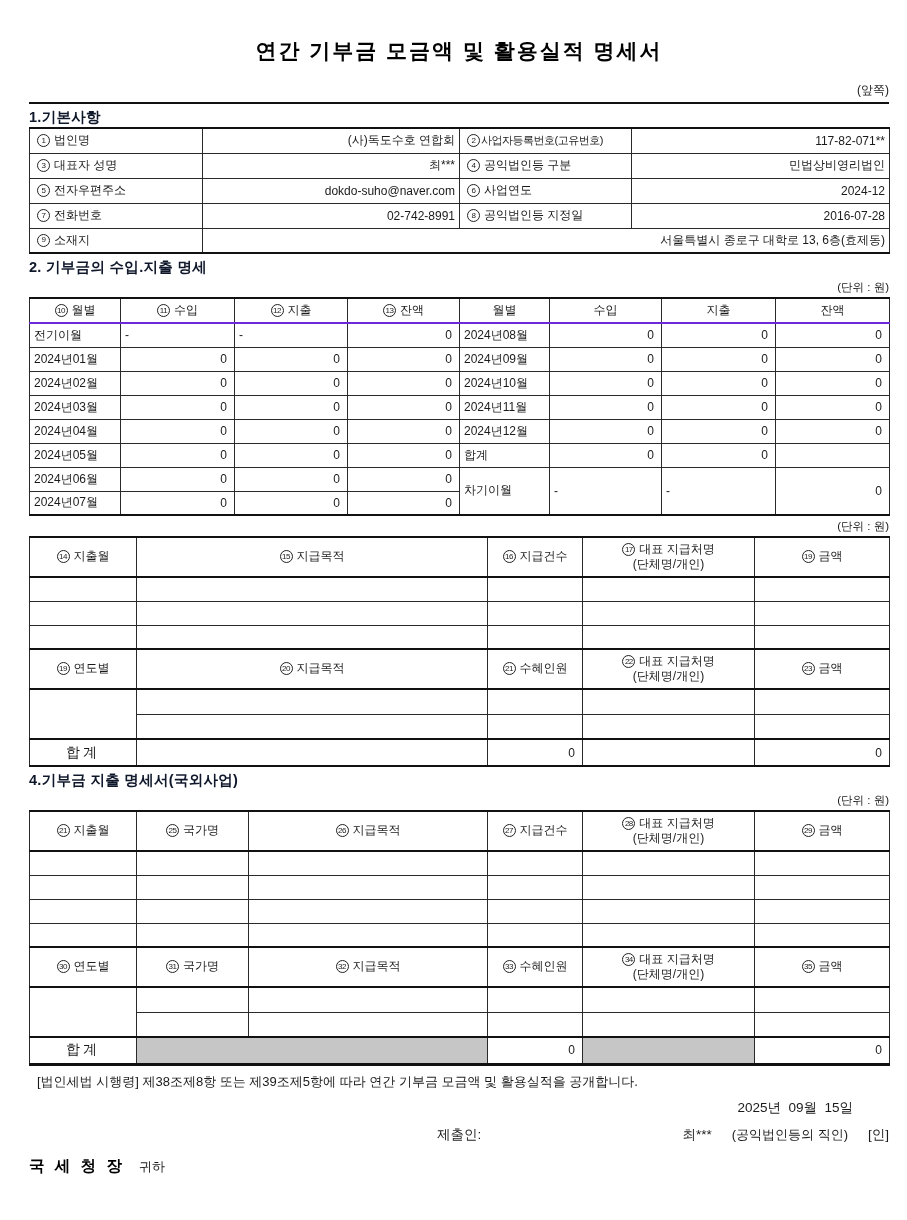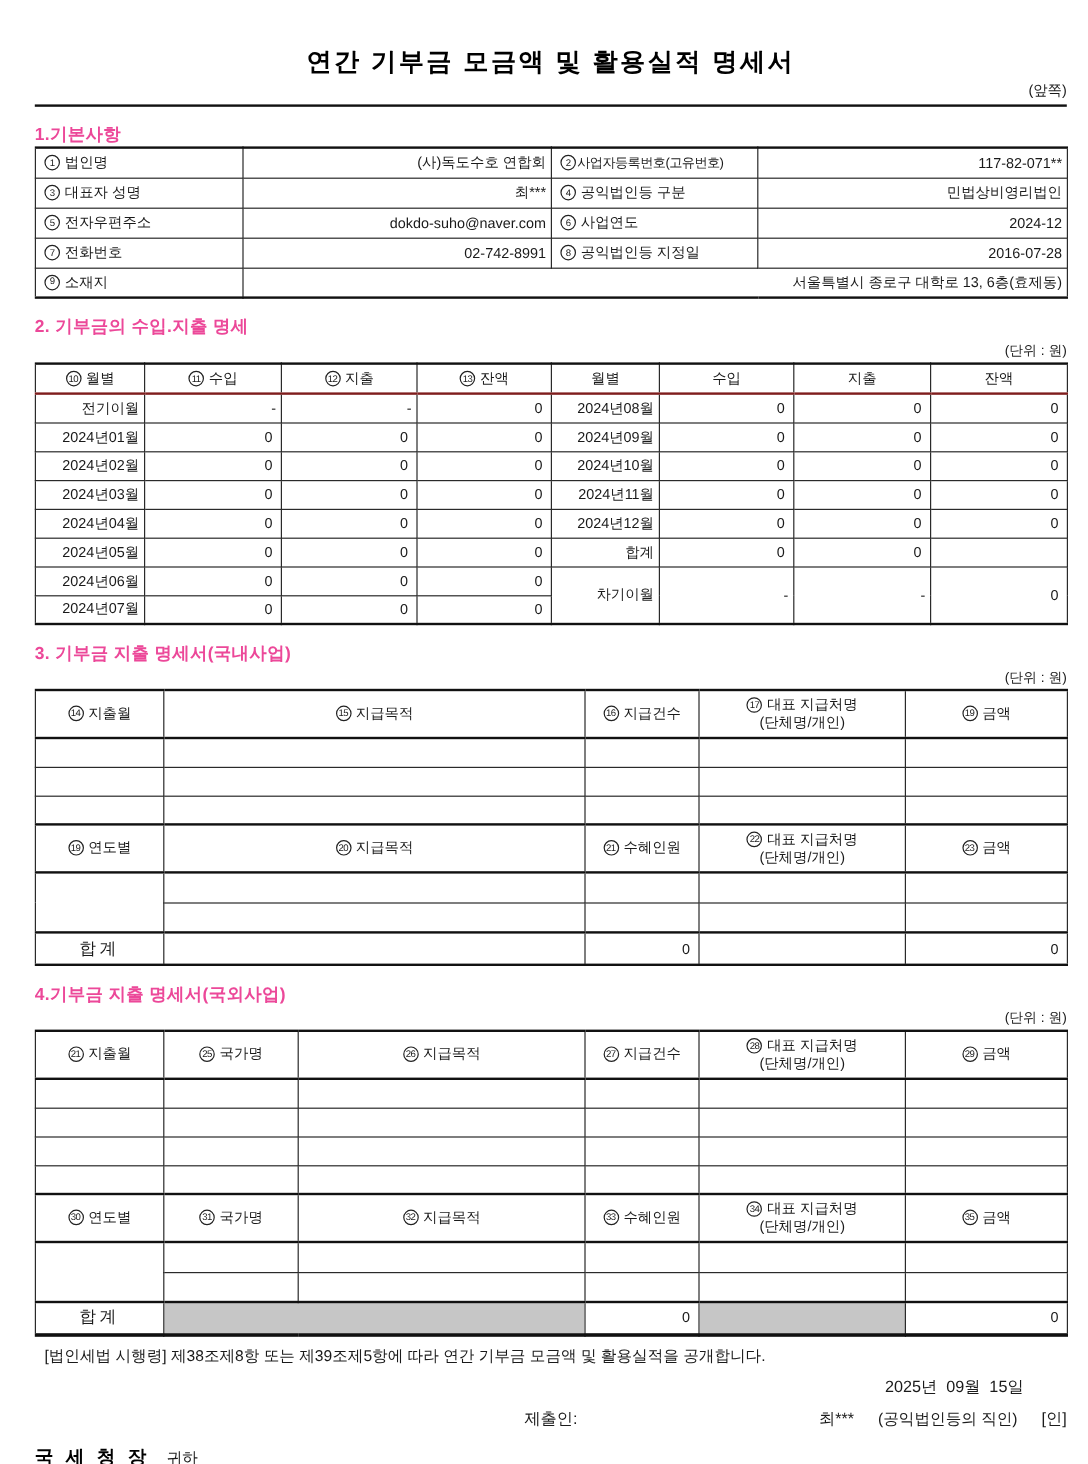--- a/index.html
+++ b/index.html
@@ -5,49 +5,49 @@
   * { margin:0; padding:0; box-sizing:border-box; }
   html,body { background:#ffffff; }
   body {
     width:907px; height:1220px; overflow:hidden;
     color:#1a1a1a;
     font-family:"Liberation Sans","DejaVu Sans",sans-serif;
   }
   .page { padding:20px 18px 0 29px; }
   .form-note { font-size:12px; color:#222; }
   .doc-title { text-align:center; font-weight:bold; font-size:21px; letter-spacing:2px; margin-top:17px; color:#000; }
-  .side-label { text-align:right; font-size:12px; margin-top:2px; }
+  .side-label { text-align:right; font-size:12px; margin-top:17px; }
   .toprule { border-top:2px solid #111; margin-top:3px; }
-  .sec-heading { font-weight:bold; font-size:14.5px; color:#ec4899; margin-top:14px; letter-spacing:0.3px; }
+  .sec-heading { font-weight:bold; font-size:14.5px; color:#0f172a; margin-top:4px; letter-spacing:0.3px; }
   .unit { text-align:right; font-size:11.5px; margin:3px 0 2px 0; }
 
   table { border-collapse:collapse; width:860px; table-layout:fixed;
           border-top:2px solid #111; border-bottom:2px solid #111; }
   td, th { border:1px solid #2a2a2a; font-size:12px; font-weight:normal;
            padding:0 4px; overflow:hidden; white-space:nowrap; }
-  .cen { text-align:right; }
+  .cen { text-align:left; }
   .num { text-align:right; padding-right:7px; }
   .lab { text-align:left; }
 
   
   .circ { display:inline-flex; align-items:center; justify-content:center;
           width:13px; height:13px; min-width:13px; border:1px solid #222; border-radius:50%;
           font-size:8px; line-height:1; letter-spacing:-0.5px; }
   .cellflex { display:flex; align-items:center; gap:4px; }
   .hcell { display:flex; align-items:center; justify-content:center; gap:4px; }
   .hline2 { text-align:center; line-height:1.1; margin-top:1px; }
 
   .t1 tr { height:25px; }
   .t1 .lab { padding-left:7px; }
   .t1 .val { padding-left:8px; text-align:right; }
   .t1 .tight { font-size:11px; letter-spacing:-0.5px; }
 
   .t2 tr { height:24px; }
   .t2 tr.hdr { height:25px; }
-  .t2 tr.hdr th { border-bottom:2px solid #7f1d1d; }
+  .t2 tr.hdr th { border-bottom:2px solid #6d28d9; }
 
   .t3 tr.hdr th, .t4 tr.hdr th { height:40px; border-bottom:2px solid #111; border-top:2px solid #111; line-height:1.15; }
   .t3 tr.empty, .t4 tr.empty { height:24px; }
   .t3 tr.total, .t4 tr.total { height:27px; }
   .t3 tr.total td, .t4 tr.total td { border-top:2px solid #111; }
   .total-label { font-size:14px; letter-spacing:3px; text-align:center; }
   .gray { background:#c6c6c6; }
   .t4 { border-bottom:3px solid #111; }
 
   .declaration { font-size:13px; margin-top:7px; padding-left:8px; }
@@ -270,21 +270,20 @@
     </tr>
     <tr>
       <td class="cen">2024년07월</td>
       <td class="num">0</td>
       <td class="num">0</td>
       <td class="num">0</td>
     </tr>
   </tbody>
     </table>
 
-  <div class="sec-heading">3. 기부금 지출 명세서(국내사업)</div>
   <div class="unit">(단위 : 원)</div>
   <table class="t3">
     <colgroup>
         <col style="width:107px">
         <col style="width:351px">
         <col style="width:95px">
         <col style="width:172px">
         <col style="width:135px">
       </colgroup>
     <tbody>

